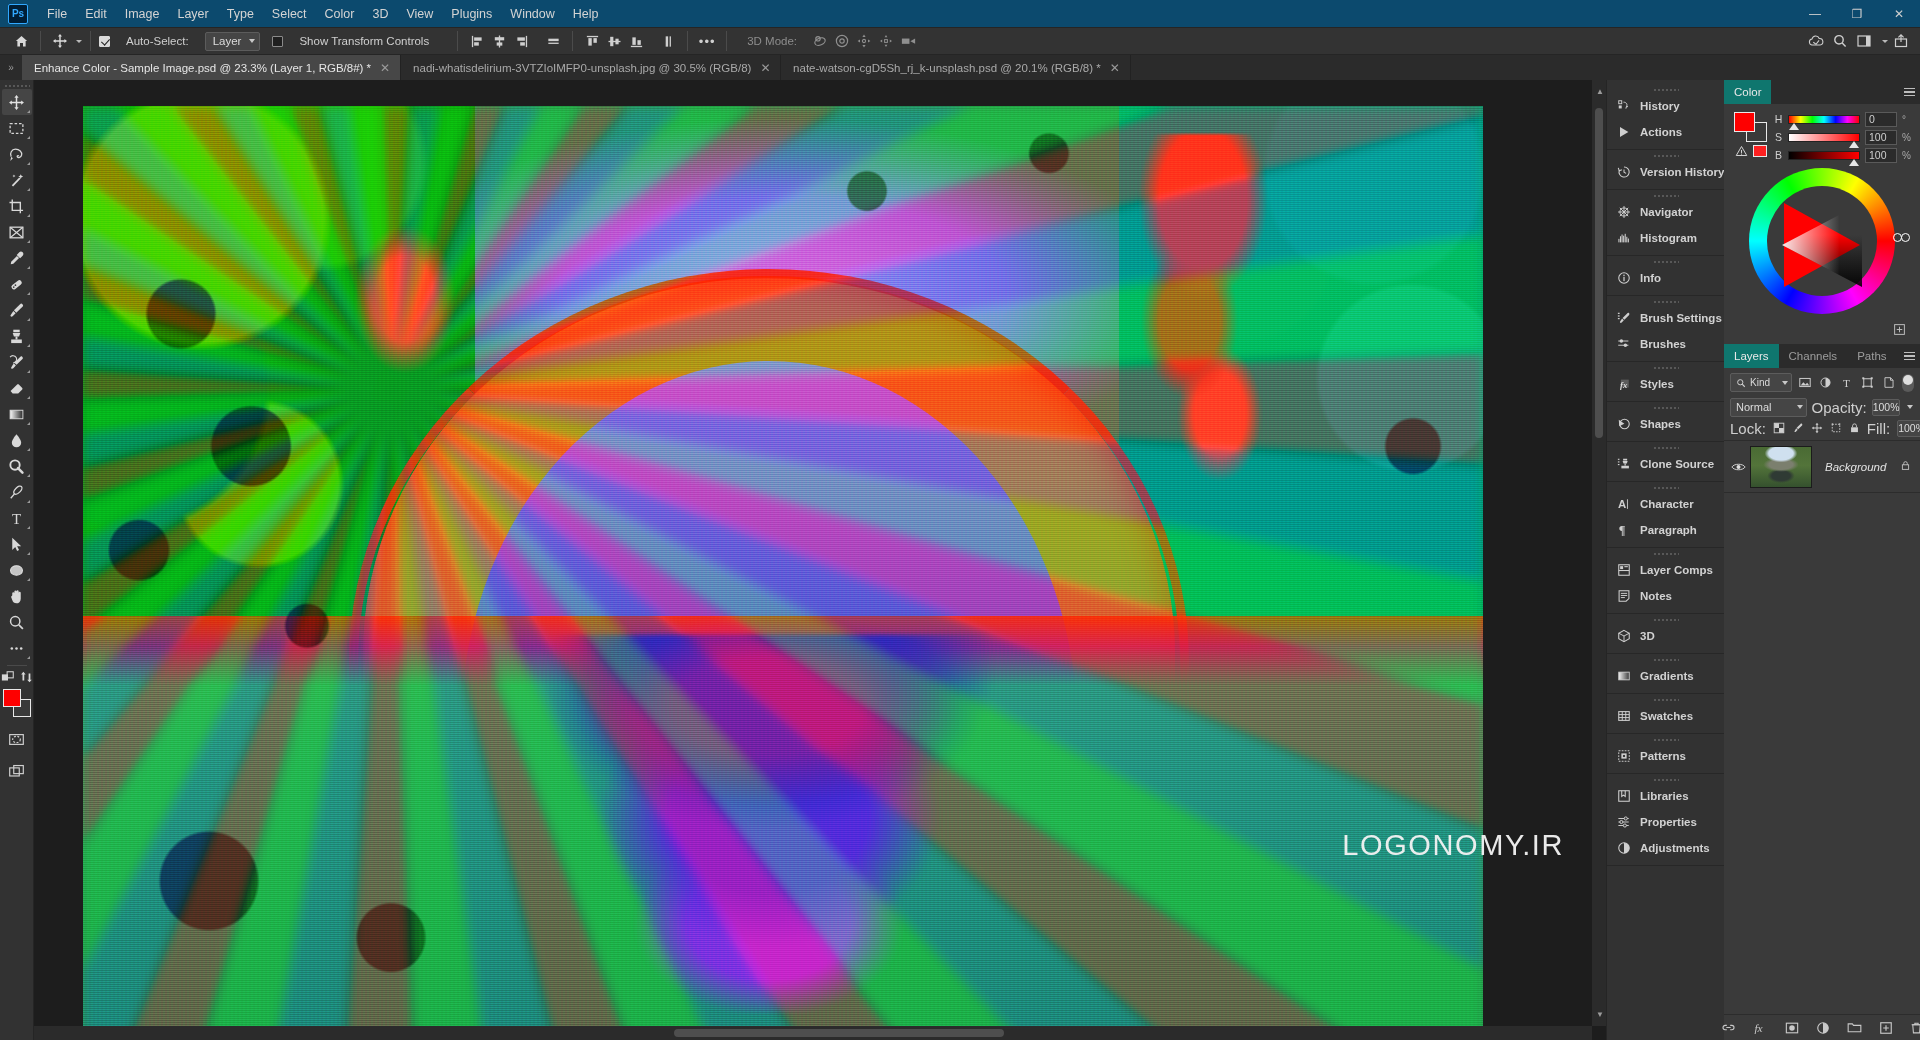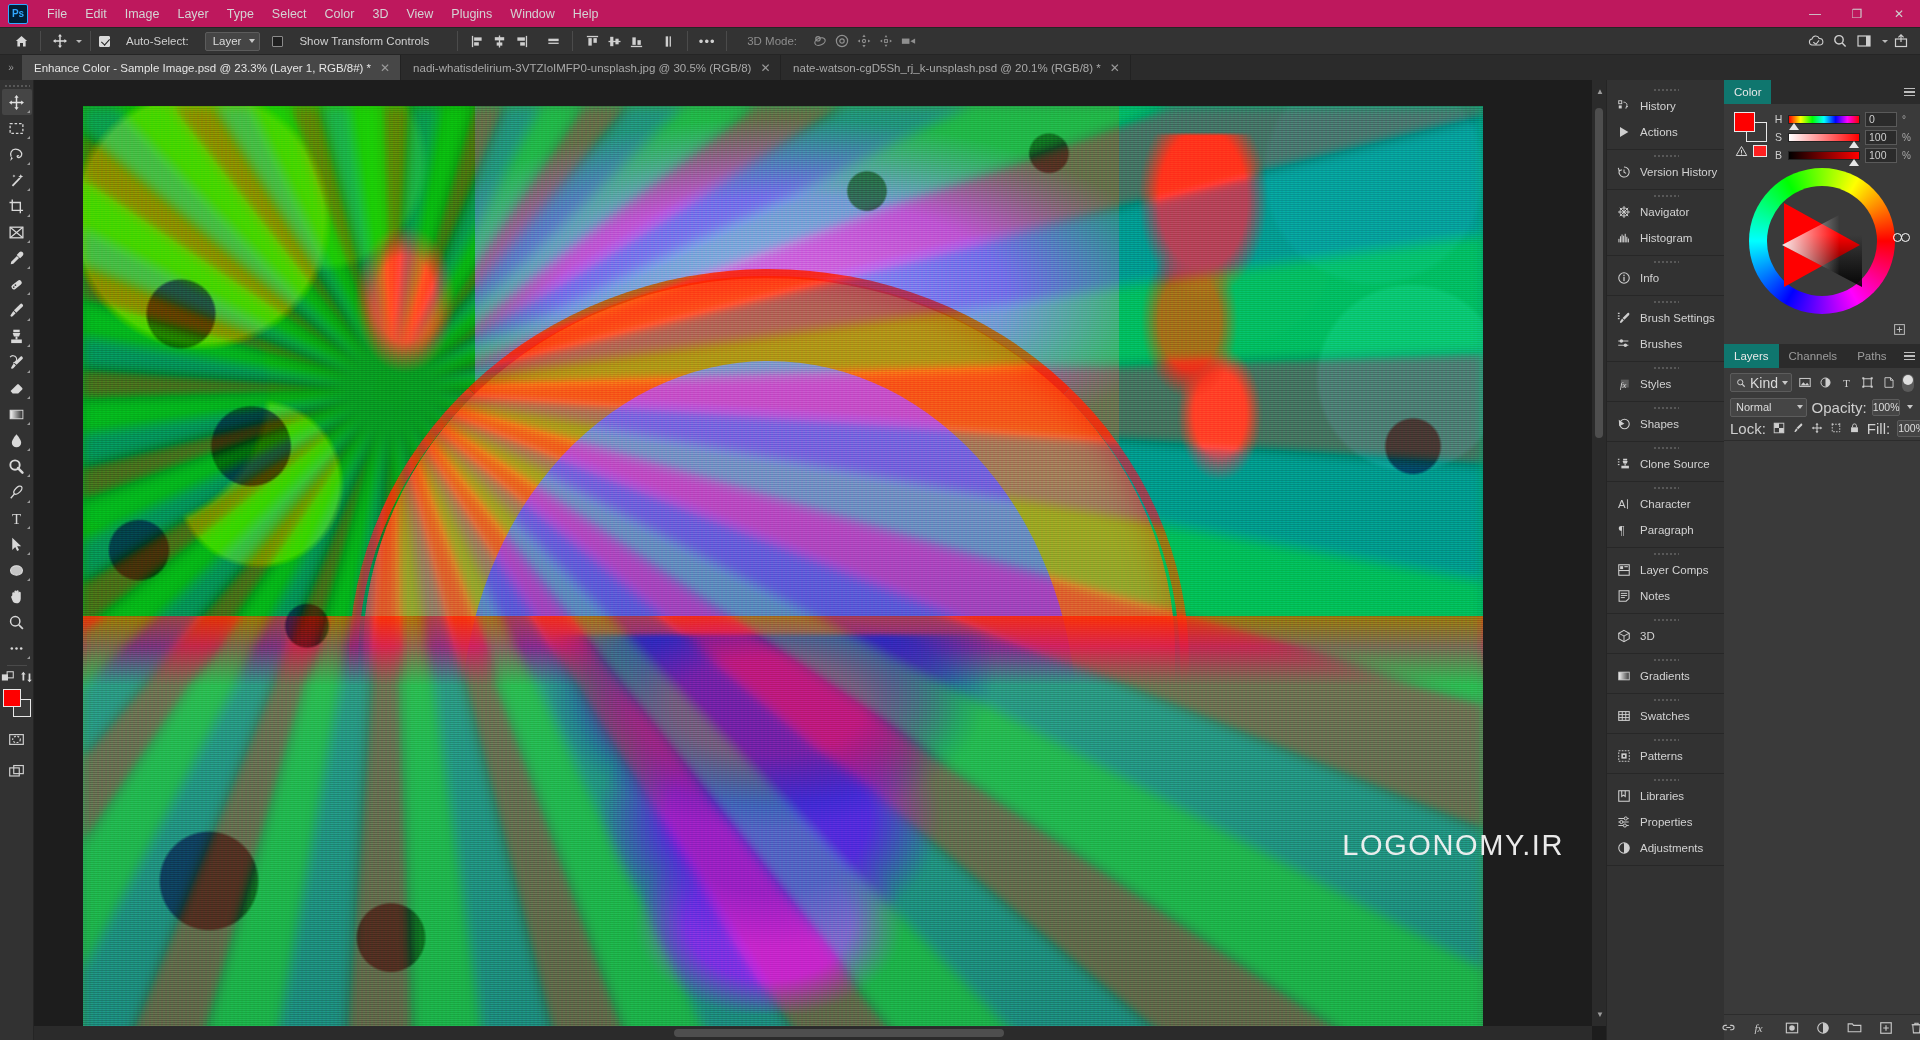--- a/index.html
+++ b/index.html
@@ -7,21 +7,21 @@
     width: 1920px; height: 1040px;
     background: #1e1e1e;
     font-family: "Liberation Sans", sans-serif;
     overflow: hidden;
     color: #c8c8c8;
   }
   .app { position: relative; width: 1920px; height: 1040px; display: flex; flex-direction: column; background:#1d1d1d; }
 
   
   .menubar {
-    height: 27px; background: #be185d; display: flex; align-items: center;
+    height: 27px; background: #0c4a6e; display: flex; align-items: center;
     flex: 0 0 27px; position: relative; z-index: 30;
   }
   .ps-logo {
     width: 20px; height: 20px; margin-left: 8px; margin-right: 10px;
     background: #001e36; border: 1px solid #31a8ff; border-radius: 2px;
     color: #31a8ff; font-size: 10px; font-weight: bold; display: flex;
     align-items: center; justify-content: center; font-family: "Liberation Sans", sans-serif;
   }
   .menu-item {
     padding: 4px 9px; font-size: 12.5px; color: #d4d4d4; cursor: default;
@@ -210,21 +210,21 @@
 
   
   .dock {
     width: 118px; background: #323232; flex: 0 0 118px; border-left: 1px solid #252525;
     display: flex; flex-direction: column; padding-top: 6px; overflow: hidden;
   }
   .dock-grip { height:7px; display:flex; align-items:center; justify-content:center; }
   .dock-grip i { display:block; width:26px; height:3px;
     background-image: radial-gradient(circle, #585858 0 1px, transparent 1.2px);
     background-size: 4px 4px; }
-  .dock-group { border-bottom: 1px solid #272727; padding-bottom: 4px; margin-bottom: 2px; }
+  .dock-group { border-bottom: 1px solid #272727; padding-bottom: 4px; margin-bottom: 2px; font-weight: bold; }
   .dock-item {
     height: 26px; display: flex; align-items: center; gap: 9px; padding-left: 9px;
     font-size: 11.5px; color: #d2d2d2; white-space: nowrap;
   }
   .dock-ic { width: 15px; height: 15px; display: flex; align-items: center; justify-content: center; color:#cfcfcf; flex:0 0 15px;}
 
   
   .rightpanels { width: 196px; flex: 0 0 196px; background: #323232; display:flex; flex-direction:column; }
 
   .pnl-head { display:flex; align-items:stretch; height: 24px; background:#2b2b2b; }
@@ -271,21 +271,21 @@
     clip-path: polygon(100% 0, 100% 100%, 0 50%);
   }
   .wheel-dot { position:absolute; right:10px; top:69px; width:9px; height:9px; border:1.6px solid #fff; border-radius:50%; }
   .wheel-dot2 { position:absolute; right:2px; top:69px; width:9px; height:9px; border:1.6px solid #fff; border-radius:50%; }
   .cp-foot { display:flex; justify-content:flex-end; padding: 2px 4px 4px 0; }
 
   
   .layerspanel { flex:1 1 auto; background:#3a3a3a; display:flex; flex-direction:column; min-height:0; }
   .lp-filter { display:flex; align-items:center; gap:4px; padding: 5px 6px 4px 6px; }
   .lp-kind { display:flex; align-items:center; gap:4px; background:#454545; border:1px solid #5c5c5c;
-             height:19px; padding:0 3px 0 5px; border-radius:2px; font-size:14px; color:#dadada; width:62px; }
+             height:19px; padding:0 3px 0 5px; border-radius:2px; font-size:10px; color:#dadada; width:62px; }
   .lp-fic { width:17px; height:17px; display:flex; align-items:center; justify-content:center; color:#cfcfcf; }
   .lp-toggle { margin-left:auto; width:12px; height:18px; background:#5a5a5a; border-radius:6px; position:relative; }
   .lp-toggle::after { content:""; position:absolute; left:1px; top:1px; width:10px; height:10px; border-radius:50%; background:#dedede; }
   .lp-mode { display:flex; align-items:center; gap:5px; padding: 2px 6px 2px 6px; height:22px; }
   .lp-blend { display:flex; align-items:center; background:#454545; border:1px solid #5c5c5c; height:19px;
               padding:0 3px 0 5px; border-radius:2px; font-size:11px; color:#dcdcdc; width:96px; }
   .lp-mini-lbl { font-size:15px; color:#cfcfcf; }
   .lp-num { background:#454545; border:1px solid #5c5c5c; height:17px; width:36px; font-size:10.5px;
             color:#dcdcdc; display:flex; align-items:center; justify-content:center; border-radius:2px; }
   .lp-spin { width:11px; display:flex; align-items:center; justify-content:center; }
@@ -1226,20 +1226,38 @@
               </svg>
             </span>
           <span class="lp-mini-lbl" style="margin-left:auto">Fill:</span>
           <span class="lp-num">100%</span>
           <span class="lp-spin">
               <span class="caret" style="margin:0"></span>
             </span>
         </div>
 
         <div class="lp-list">
+          <div class="layer-row">
+            <span class="lr-eye">
+              <svg width="15" height="12" viewBox="0 0 18 12">
+                  <path d="M1 6 C4 1.6 14 1.6 17 6 C14 10.4 4 10.4 1 6 Z" fill="none" stroke="#dedede" stroke-width="1.1"></path>
+                  <circle cx="9" cy="6" r="2.4" fill="#dedede"></circle>
+                </svg>
+            </span>
+            <span class="lr-thumb">
+                <span class="thumb-photo"></span>
+              </span>
+            <span class="lr-name ital">Background</span>
+            <span class="lr-lock">
+              <svg width="11" height="13" viewBox="0 0 16 16">
+                  <rect x="3.4" y="7" width="9.2" height="6.6" fill="none" stroke="#cfcfcf" stroke-width="1.2"></rect>
+                  <path d="M5.4 7 L5.4 5 A2.6 2.6 0 0 1 10.6 5 L10.6 7" fill="none" stroke="#cfcfcf" stroke-width="1.2"></path>
+                </svg>
+            </span>
+          </div>
         </div>
 
         <div class="lp-foot">
           <span class="lp-fic">
               <svg width="15" height="13" viewBox="0 0 18 12">
                 <path d="M7 3.4 L5 3.4 A2.6 2.6 0 0 0 5 8.6 L7 8.6 M11 3.4 L13 3.4 A2.6 2.6 0 0 1 13 8.6 L11 8.6 M6.4 6 L11.6 6" fill="none" stroke="#c9c9c9" stroke-width="1.3"></path>
               </svg>
             </span>
           <span class="lp-fic">
               <svg width="15" height="14" viewBox="0 0 16 16">

